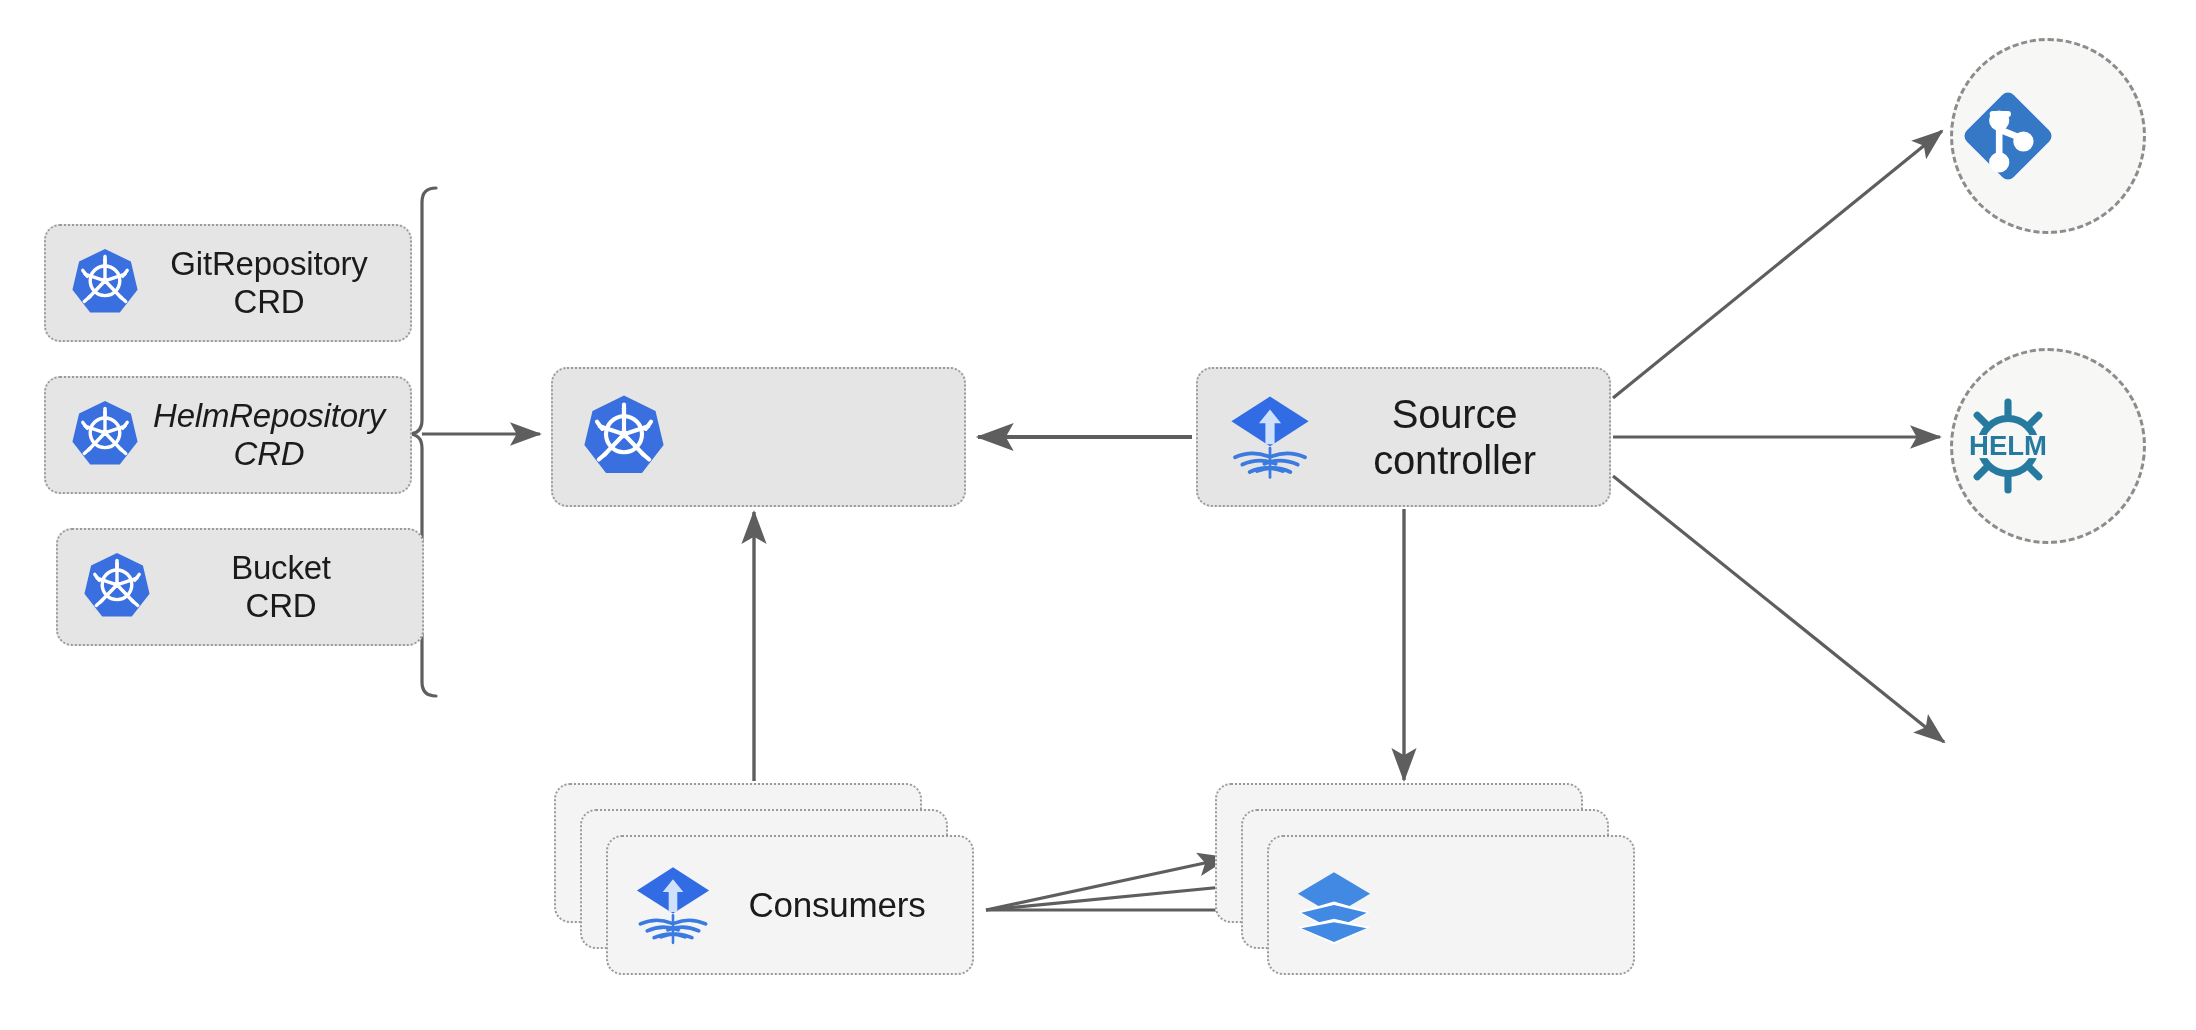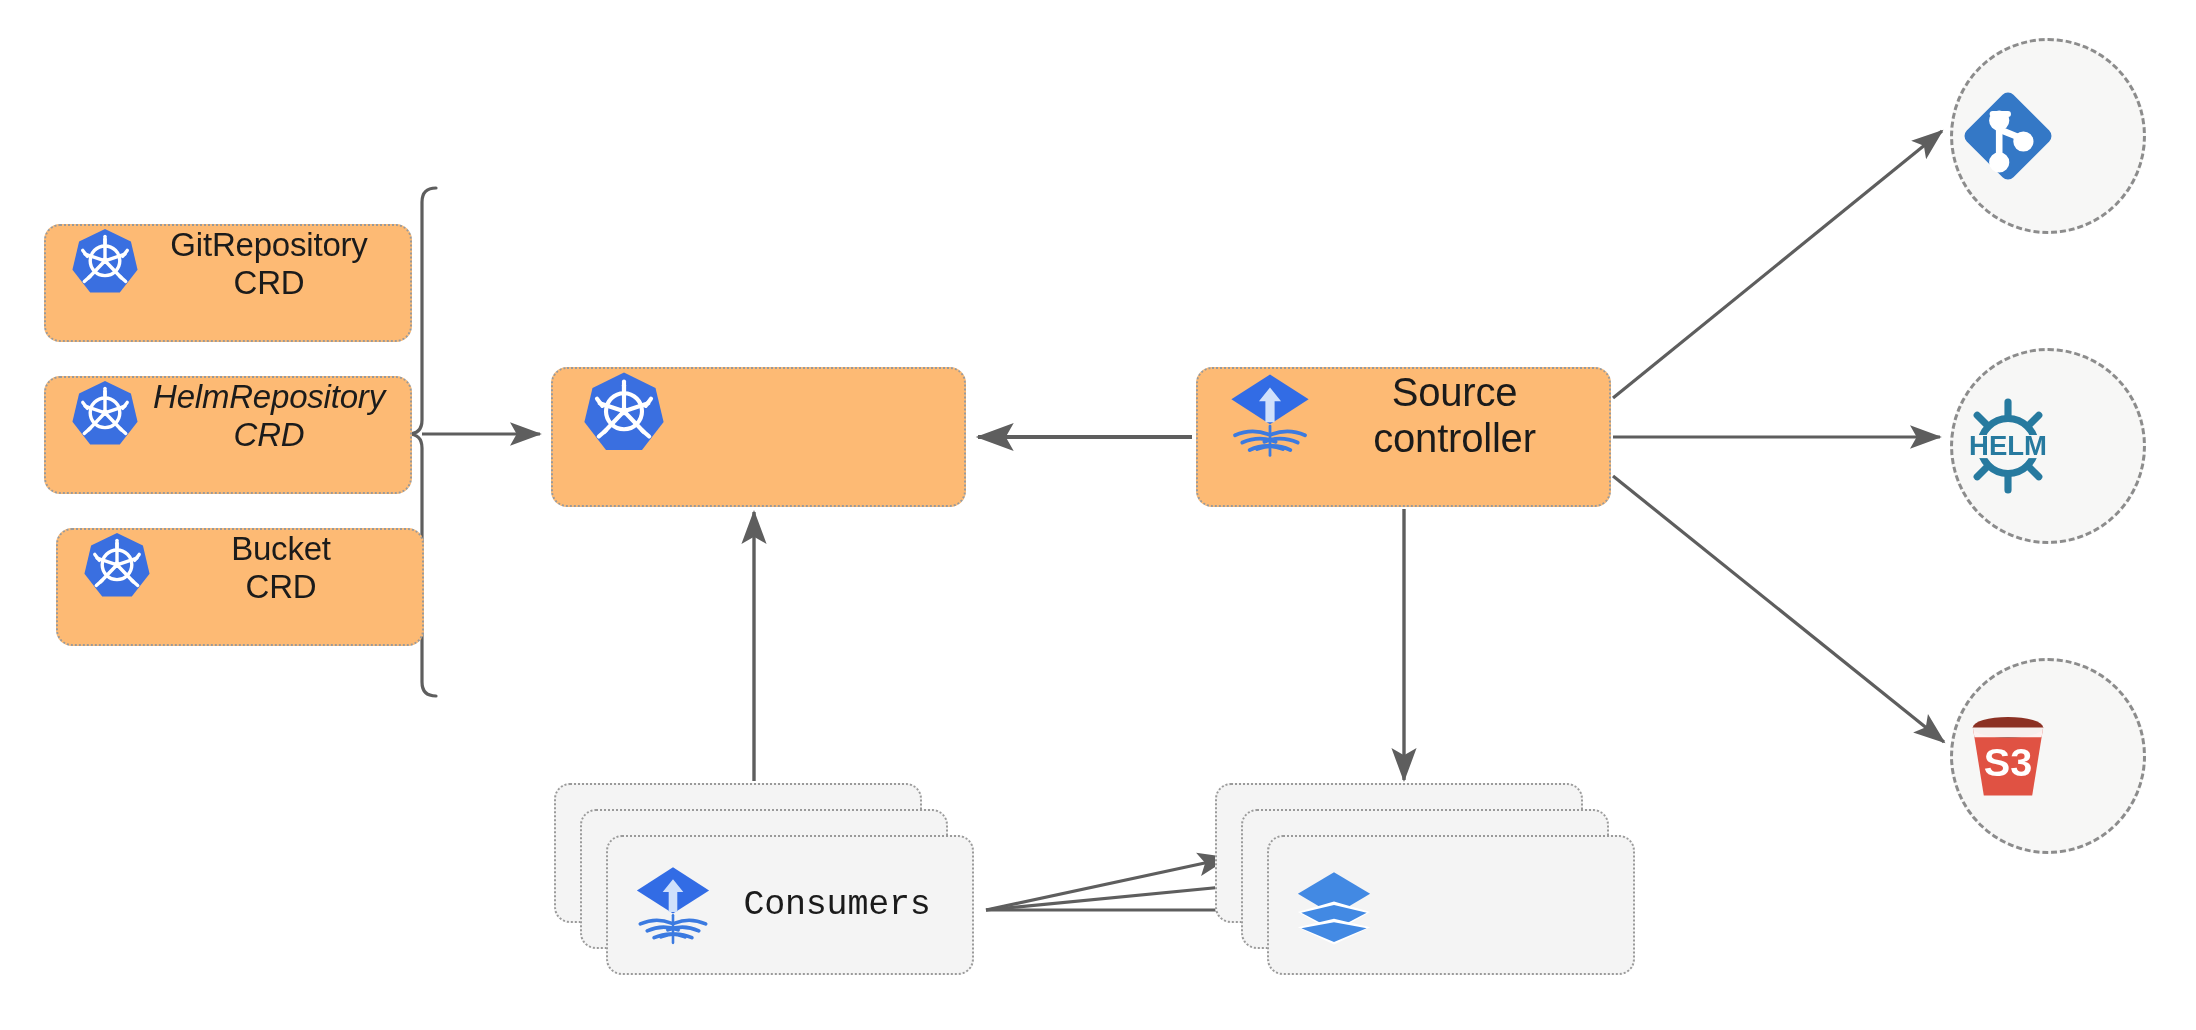--- a/index.html
+++ b/index.html
@@ -24,25 +24,25 @@
     left: 0; top: 0;
     width: 2196px;
     height: 1030px;
     pointer-events: none;
   }
 
   
   .card {
     position: absolute;
     box-sizing: border-box;
-    background: #fdba74;
+    background: #e5e5e5;
     border: 2.5px dotted #9a9a9a;
     border-radius: 16px;
     display: flex;
-    align-items: flex-start;
+    align-items: center;
     justify-content: flex-start;
   }
   .card-icon {
     flex: 0 0 auto;
     display: flex;
     align-items: center;
     justify-content: center;
   }
   .card-label {
     flex: 1 1 auto;
@@ -104,21 +104,21 @@
     align-items: center;
     padding-left: 22px;
     padding-right: 14px;
   }
   .stack .card-icon { width: 86px; height: 86px; flex: 0 0 auto; }
   .stack .card-label {
     flex: 1 1 auto; text-align: center;
     font-size: 35px; color: #1b1b1b;
   }
 
-  #stack-consumers { left: 554px; top: 783px; font-family: Liberation Mono, monospace; }
+  #stack-consumers { left: 554px; top: 783px; }
   #stack-artifacts { left: 1215px; top: 783px; }
 
   
   .circle-node {
     position: absolute;
     width: 196px;
     height: 196px;
     border-radius: 50%;
     background: #f7f7f6;
     border: 3px dashed #8c8c8c;
@@ -345,24 +345,14 @@
           <line x1="68" y1="68" x2="78" y2="78"></line>
           <line x1="78" y1="22" x2="68" y2="32"></line>
           <line x1="32" y1="68" x2="22" y2="78"></line>
         </g>
         <rect x="14" y="40" width="72" height="21" fill="#f7f7f6"></rect>
         <text x="50" y="58" font-family="'Liberation Sans', sans-serif" font-size="25" font-weight="bold" fill="#277a9f" text-anchor="middle">HELM</text>
       </svg>
     </span>
   </div>
 
-  <div class="circle-node" id="node-s3">
-    <span class="glyph">
-      <svg viewBox="0 0 100 100" width="100%" height="100%">
-        <path d="M18,24 L82,24 L72,86 L28,86 Z" fill="#e05243"></path>
-        <ellipse cx="50" cy="24" rx="32" ry="9.5" fill="#8c3123"></ellipse>
-        <path d="M18,24 L82,24 L80.5,33 L19.5,33 Z" fill="#ffffff" opacity="0.92"></path>
-        <text x="50" y="68" font-family="'Liberation Sans', sans-serif" font-size="36" font-weight="bold" fill="#ffffff" text-anchor="middle">S3</text>
-      </svg>
-    </span>
-  </div>
 
 </div>
 
 </body></html>

